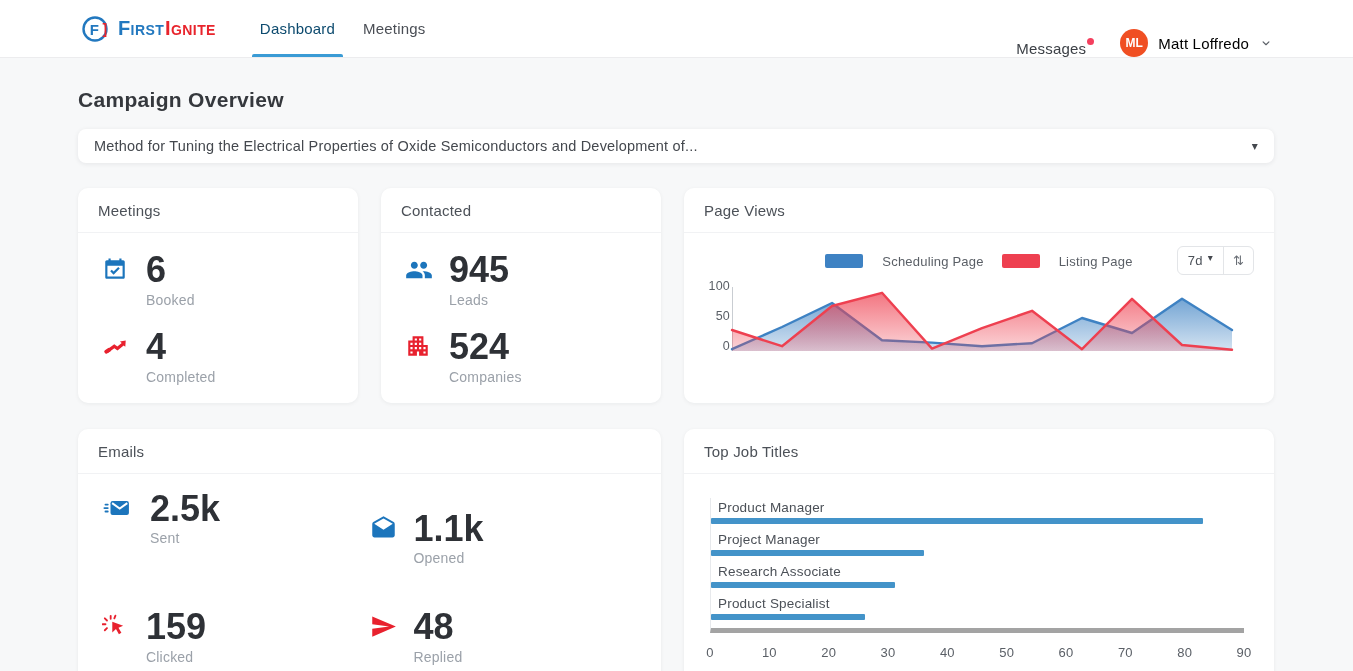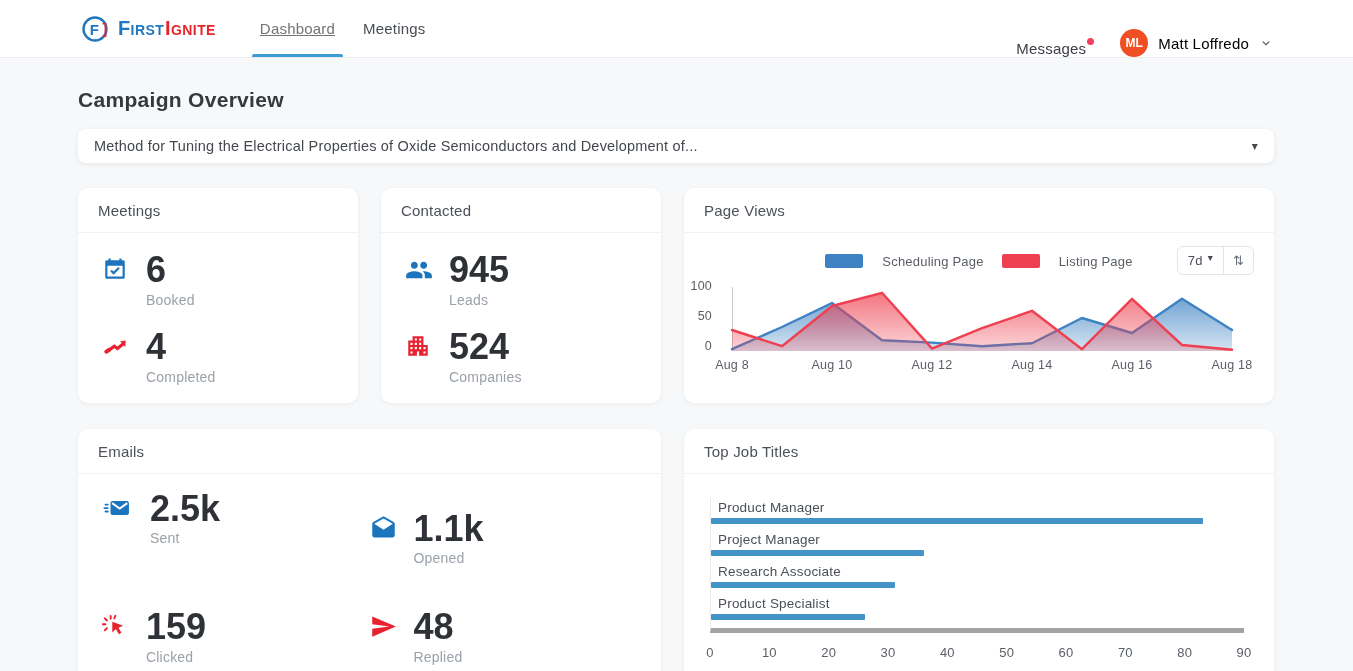--- a/index.html
+++ b/index.html
@@ -15,21 +15,21 @@
   }
   .brand { display:flex; align-items:center; gap:6px; }
   .brand-word { font-size:20px; font-weight:700; font-variant:small-caps; letter-spacing:.4px; }
   .brand-first { color:#2278bf; }
   .brand-ignite { color:#e8242c; margin-left:1px; }
   .nav { display:flex; margin-left:30px; }
   .nav-item {
     display:flex; align-items:center; padding:0 14px; font-size:15px;
     color:#4a4e55; cursor:pointer; position:relative;
   }
-  .nav-item.active { color:#737373;text-decoration:underline; }
+  .nav-item.active { color:#0c4a6e; }
   .nav-item.active::after {
     content:""; position:absolute; left:6px; right:6px; bottom:0;
     height:3px; background:#3a9bd5; border-radius:2px 2px 0 0;
   }
   .hdr-right { margin-left:auto; display:flex; align-items:flex-end; gap:26px; }
   .messages { font-size:15px; color:#3c4046; cursor:pointer; position:relative; padding-right:8px; }
   .msg-dot { position:absolute; top:-2px; right:0; width:7px; height:7px; border-radius:50%; background:#f43f5e; }
   .user { display:flex; align-items:center; gap:10px; cursor:pointer; }
   .avatar {
     width:28px; height:28px; border-radius:50%; background:#f04f23; color:#fff;
@@ -77,21 +77,21 @@
   .legend-label { font-size:13px; color:#5a5f66; }
   .range-group {
     position:absolute; right:2px; top:3px; display:flex; align-items:stretch;
     border:1px solid #e3e5e8; border-radius:6px; background:#fff; overflow:hidden;
   }
   .range-btn { display:flex; align-items:flex-start; gap:5px; padding:6px 10px; font-size:13px; color:#4c5158; cursor:pointer; }
   .range-div { width:1px; background:#e3e5e8; }
   .sort-btn { display:flex; align-items:center; padding:6px 9px; font-size:13px; color:#6a6f76; cursor:pointer; }
   .pv-chart-wrap { display:flex; margin-top:8px; }
   .pv-yaxis { position:relative; width:30px; height:60px; flex:none; }
-  .pv-yaxis div { position:absolute; right:20px; font-size:12.5px; color:#5a5f66; }
+  .pv-yaxis div { position:absolute; right:2px; font-size:12.5px; color:#5a5f66; }
   .pv-plot { width:500px; height:64px; }
   .pv-xaxis { position:relative; height:20px; margin:7px 0 0 30px; width:500px; }
   .pv-xaxis span { position:absolute; transform:translateX(-50%); font-size:12.5px; color:#5a5f66; white-space:nowrap; }
   
   .jt-bd { padding:24px 30px 14px 26px; }
   .jt-plot { border-left:1px solid #e7e9ec; border-bottom:5px solid #a3a3a3; padding-top:2px; }
   .jt-row { margin-bottom:8px; }
   .jt-label { font-size:13.5px; color:#4b5057; padding-left:7px; margin-bottom:3px; }
   .jt-bar { height:6px; border-radius:1px; }
   .jt-xaxis { position:relative; height:24px; margin-top:8px; }
@@ -236,28 +236,20 @@
                     <stop offset="1" stop-color="#EE4050" stop-opacity="0.22"></stop>
                   </linearGradient>
                 </defs>
                 <line x1="0.5" y1="-4" x2="0.5" y2="60" stroke="#c9cdd2"></line>
                 <polygon points="0,60 0.0,58.2 50.0,36.0 100.0,12.0 150.0,49.2 200.0,51.6 250.0,55.2 300.0,52.2 350.0,27.0 400.0,42.0 450.0,7.8 500.0,39.0 500,60" fill="url(#pvg0)"></polygon>
                 <polyline points="0.0,58.2 50.0,36.0 100.0,12.0 150.0,49.2 200.0,51.6 250.0,55.2 300.0,52.2 350.0,27.0 400.0,42.0 450.0,7.8 500.0,39.0" fill="none" stroke="#3E82C3" stroke-width="2.4" stroke-linejoin="round" stroke-linecap="round"></polyline>
                 <polygon points="0,60 0.0,39.0 50.0,55.2 100.0,15.0 150.0,1.8 200.0,57.6 250.0,37.2 300.0,19.8 350.0,58.2 400.0,7.8 450.0,54.0 500.0,58.8 500,60" fill="url(#pvg1)"></polygon>
                 <polyline points="0.0,39.0 50.0,55.2 100.0,15.0 150.0,1.8 200.0,57.6 250.0,37.2 300.0,19.8 350.0,58.2 400.0,7.8 450.0,54.0 500.0,58.8" fill="none" stroke="#EE4050" stroke-width="2.4" stroke-linejoin="round" stroke-linecap="round"></polyline>
               </svg></div>
         </div>
-        <div class="pv-xaxis">
-            <span style="left: 0%;">Aug 8</span>
-            <span style="left: 20%;">Aug 10</span>
-            <span style="left: 40%;">Aug 12</span>
-            <span style="left: 60%;">Aug 14</span>
-            <span style="left: 80%;">Aug 16</span>
-            <span style="left: 100%;">Aug 18</span>
-          </div>
       </div>
     </section>
 
     <section class="card emails-card">
       <div class="card-hd">Emails</div>
       <div class="emails-grid">
         <div class="stat">
           <span class="stat-ic" style="width:32px">
             <svg width="30" height="26" viewBox="0 0 26 24">
               <rect x="7" y="5.5" width="17" height="13" rx="2" fill="#1c75bc"></rect>

